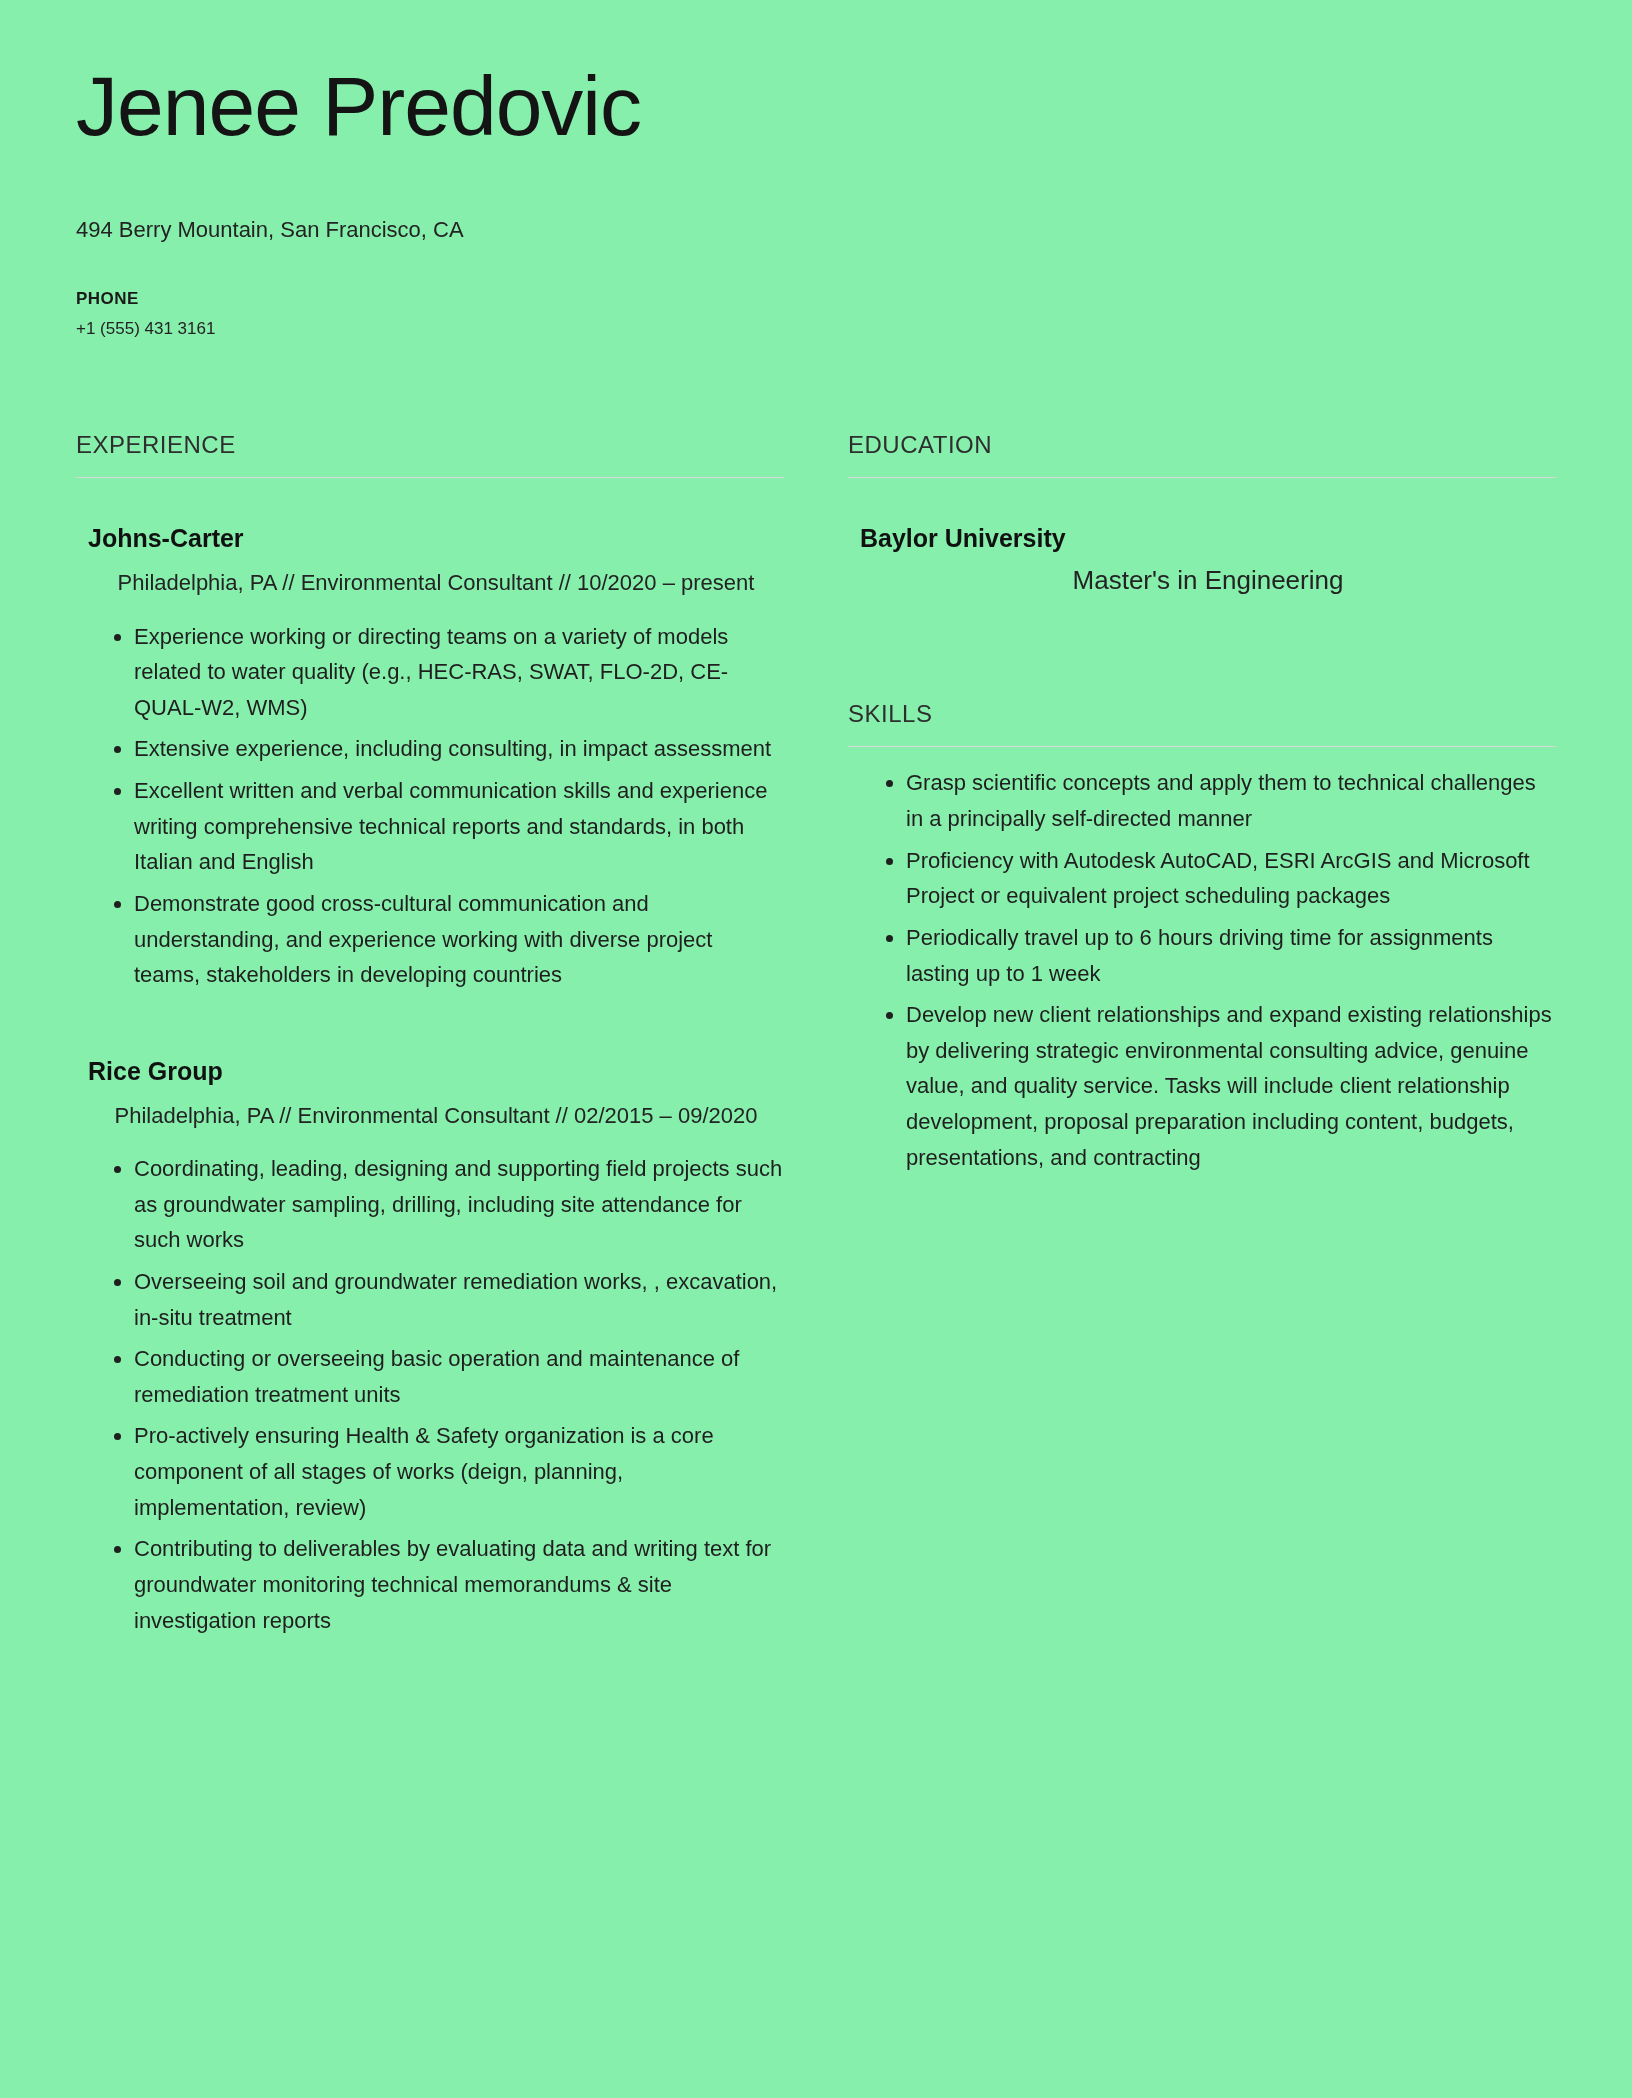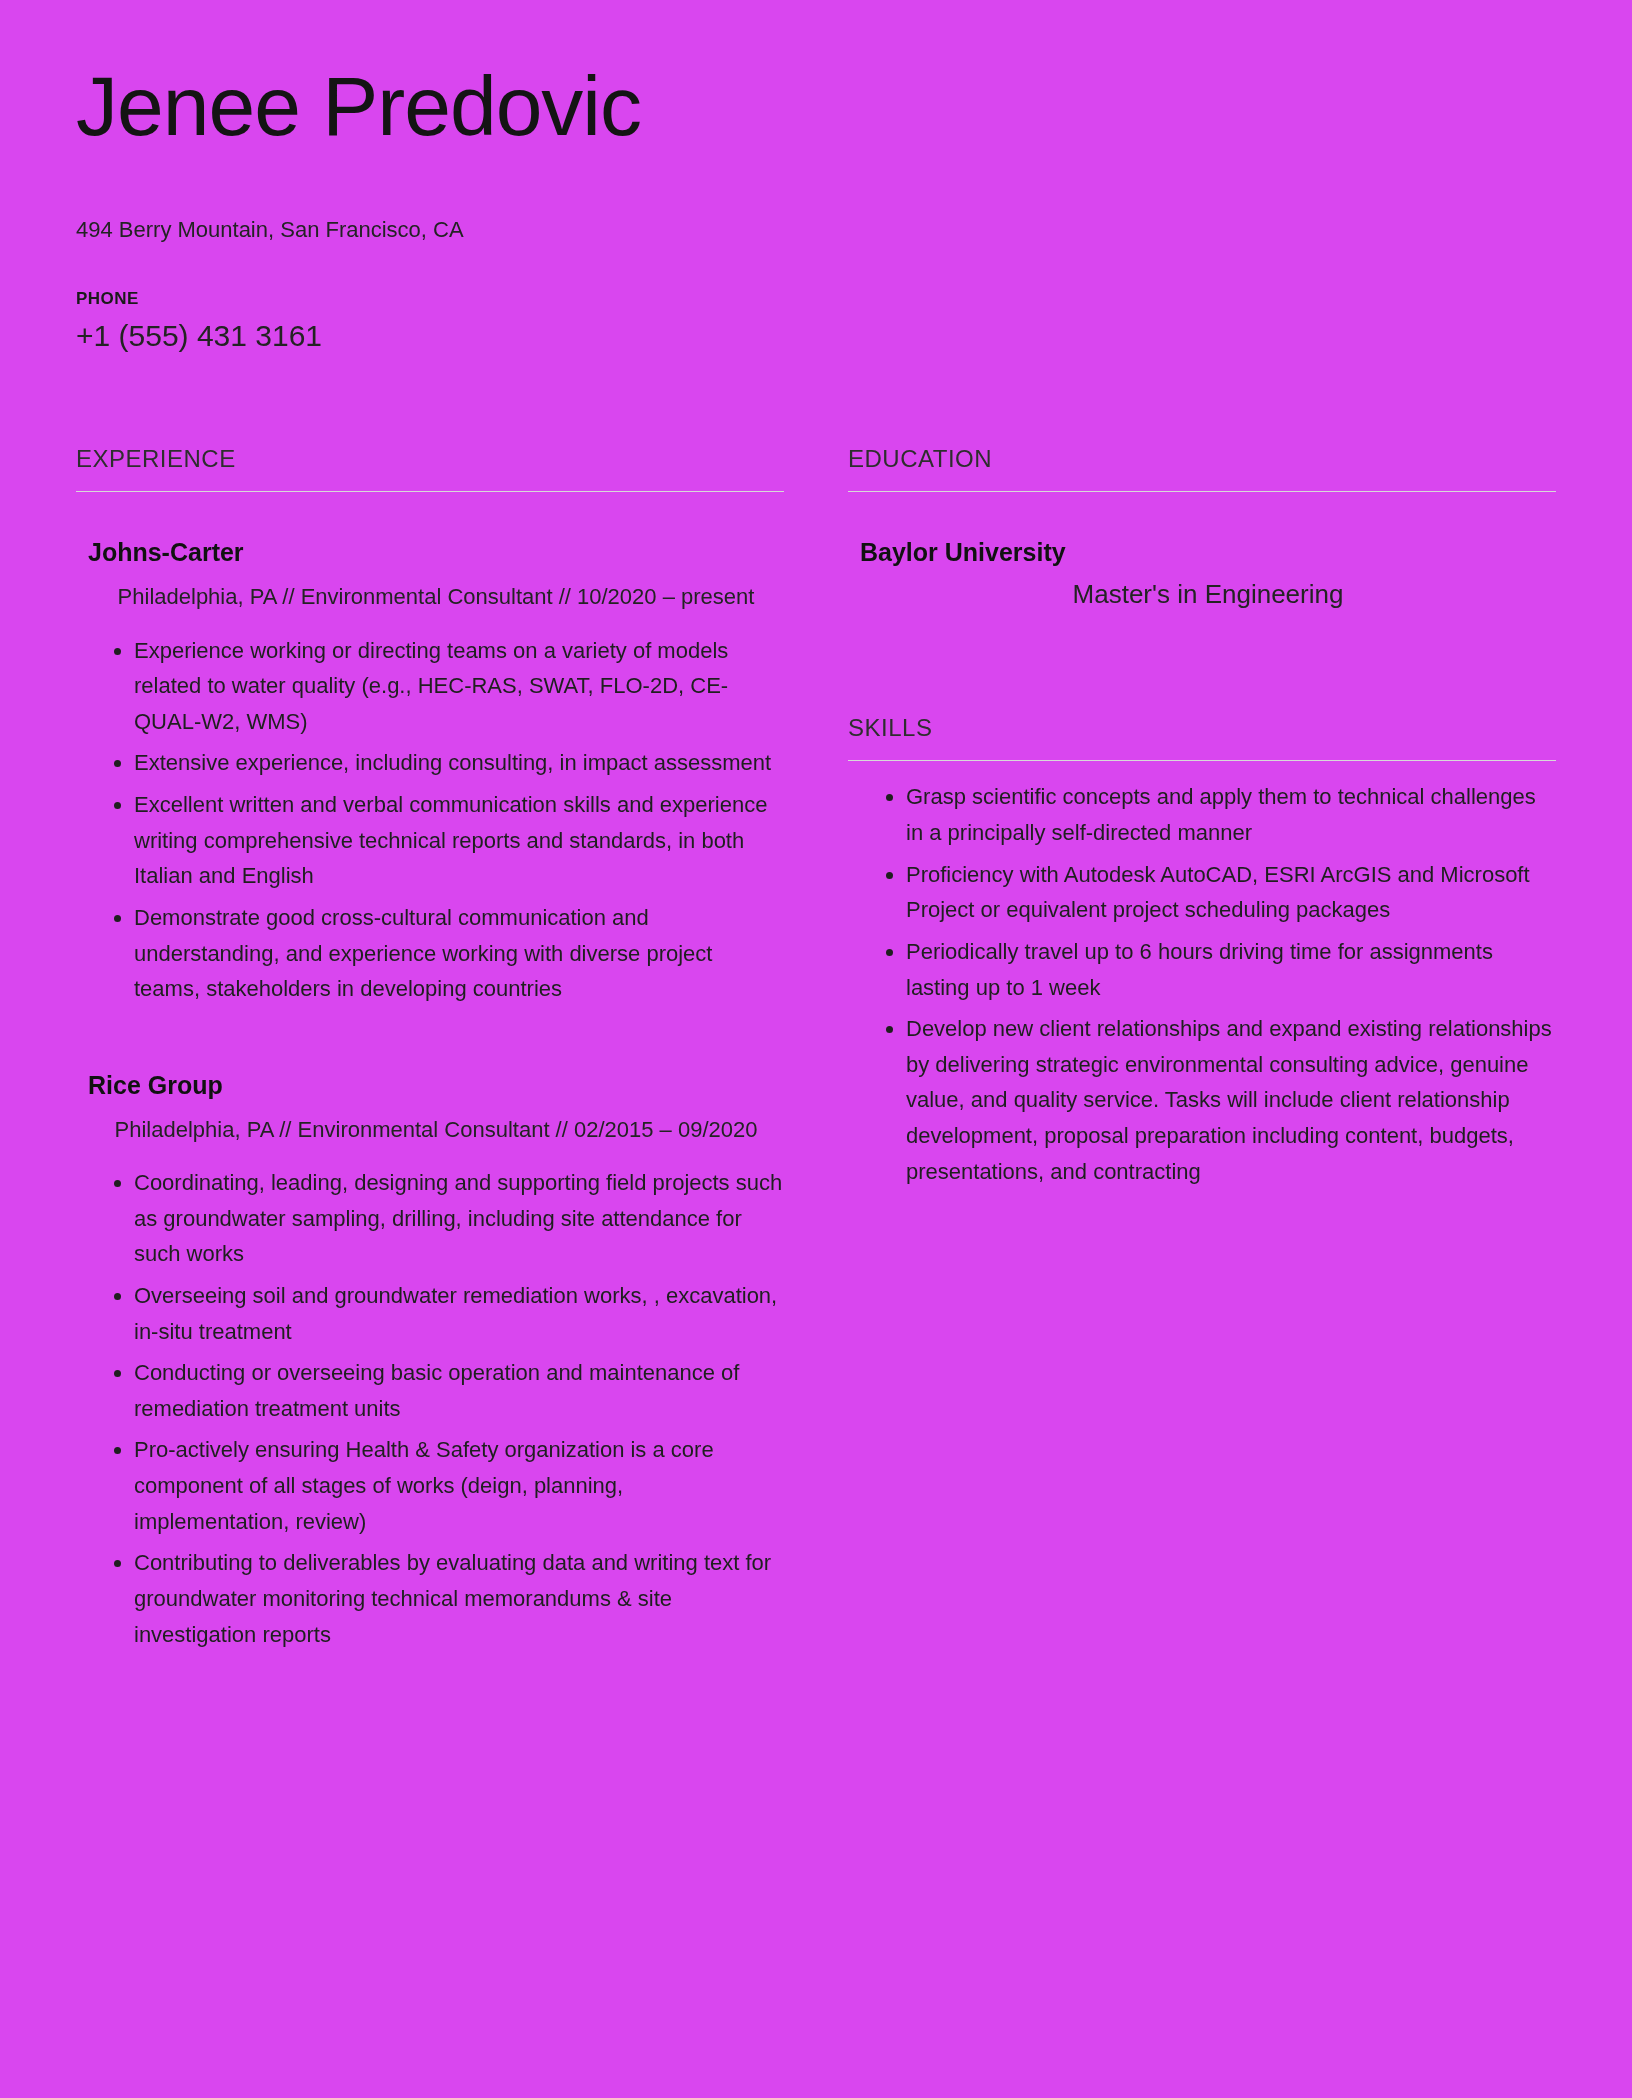--- a/index.html
+++ b/index.html
@@ -7,21 +7,21 @@
   body {
     width: 1632px;
     height: 2098px;
     font-family: "Liberation Sans", sans-serif;
     color: #1f1f1f;
   }
   .page {
     width: 1632px;
     height: 2098px;
     padding: 58px 76px 0 76px;
-    background: #d946ef;
+    background: #86efac;
     overflow: hidden;
   }
   
   .name {
     font-size: 84px;
     font-weight: 300;
     letter-spacing: -1px;
     color: #141414;
     line-height: 1.15;
   }
@@ -33,21 +33,21 @@
   }
   .phone-label {
     margin-top: 44px;
     font-size: 17px;
     font-weight: 700;
     letter-spacing: 0.5px;
     color: #1a1a1a;
   }
   .phone-value {
     margin-top: 10px;
-    font-size: 30px;
+    font-size: 17px;
     color: #232323;
   }
   
   .columns {
     display: flex;
     gap: 64px;
     margin-top: 92px;
     align-items: flex-start;
   }
   .col { flex: 1 1 0; min-width: 0; }

